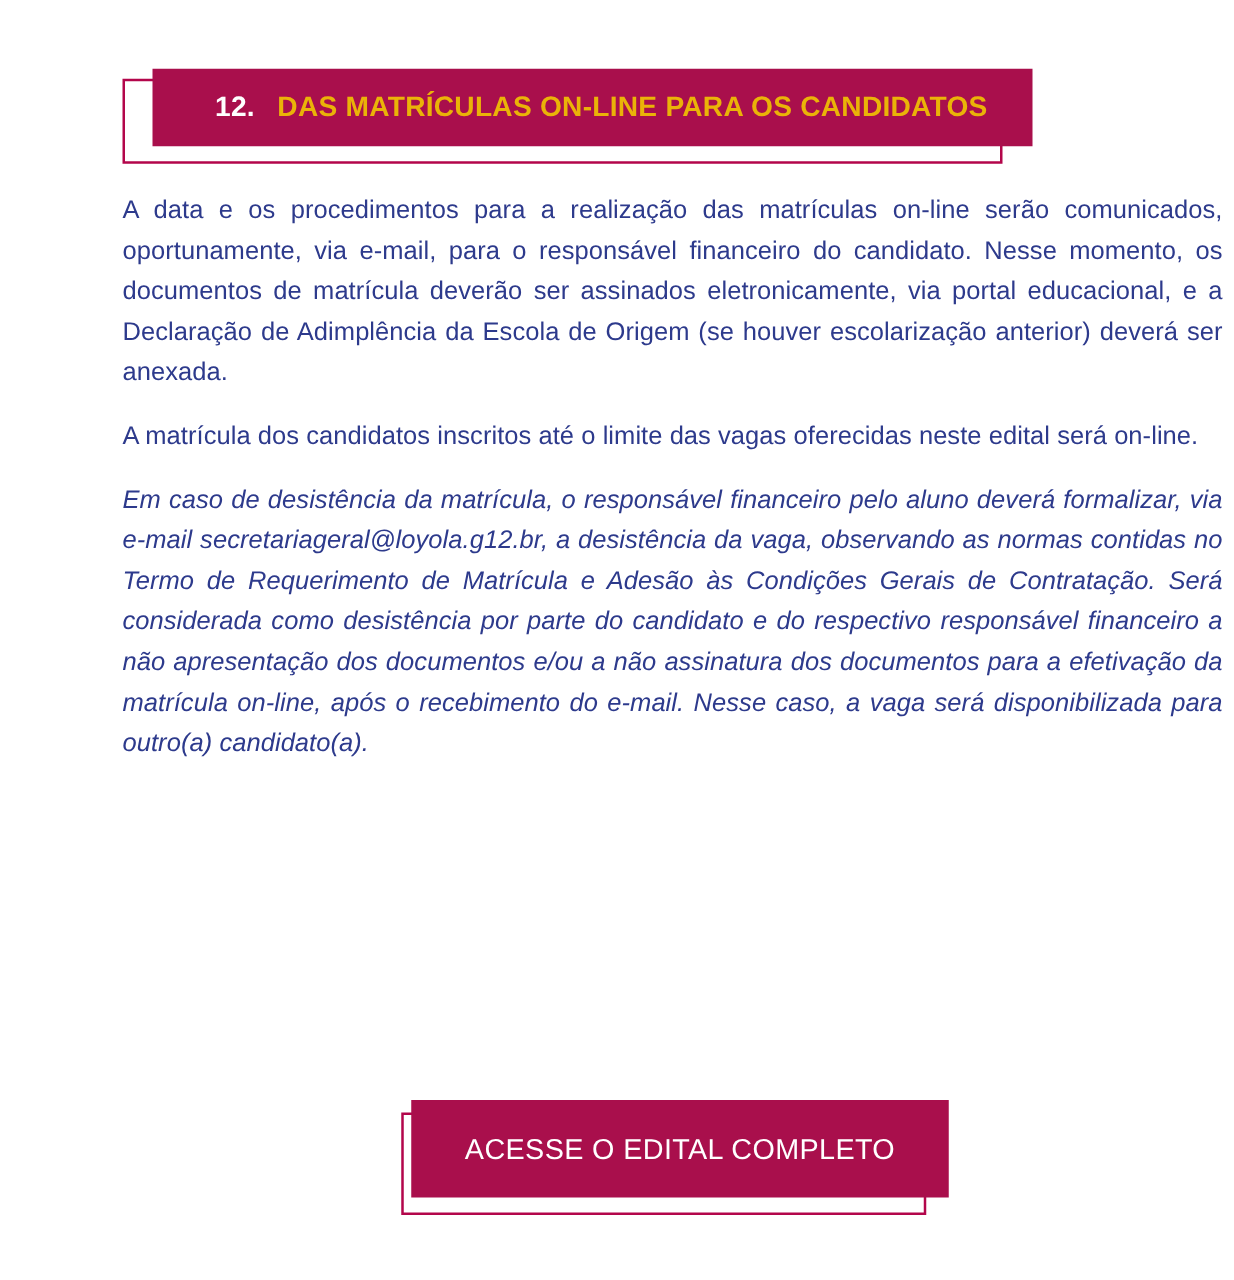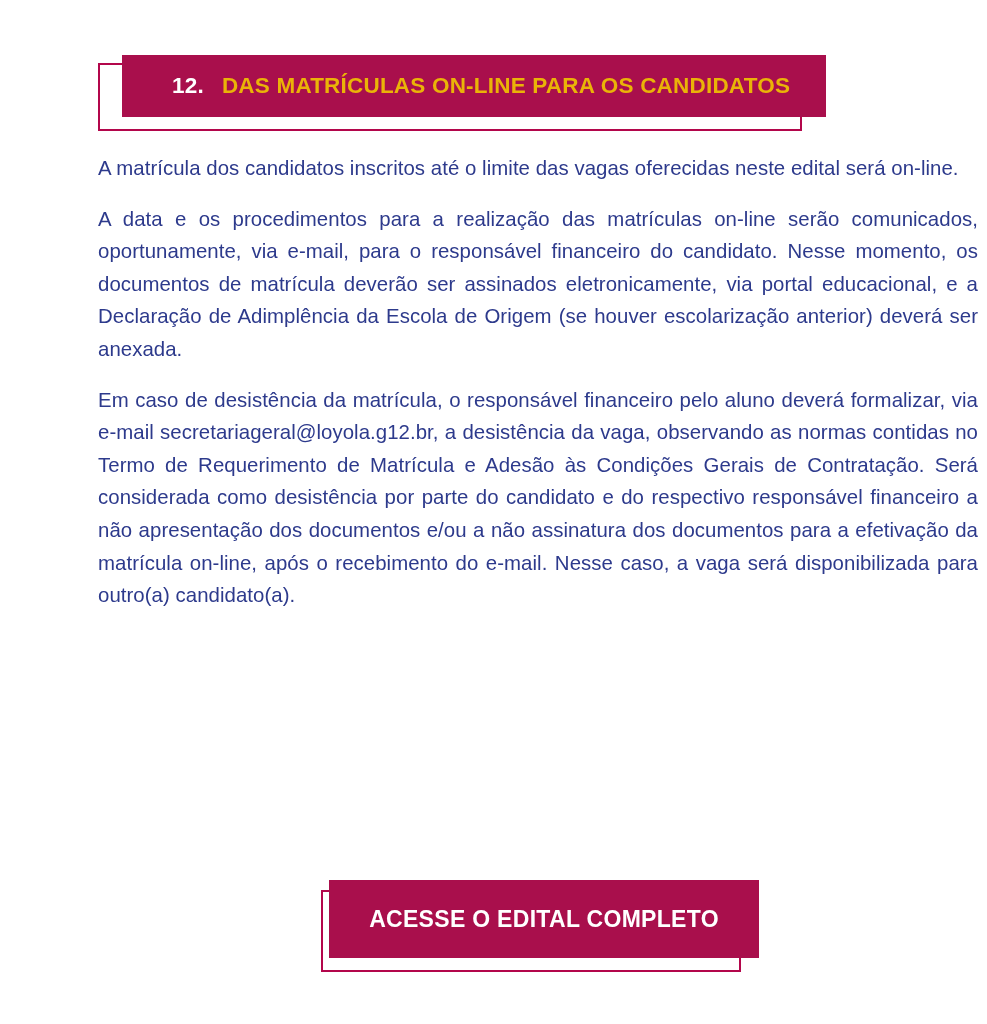--- a/index.html
+++ b/index.html
@@ -78,21 +78,21 @@
     width: 880px;
   }
   .para {
     color: #2d3a8c;
     font-size: 20.4px;
     line-height: 32.6px;
     text-align: justify;
     margin: 0 0 18px 0;
     letter-spacing: 0.05px;
   }
-  .para:last-child { margin-bottom: 0; }
+  .para:last-child { margin-bottom: 0; font-style: italic; }
   .para.no-justify { text-align: left; }
 
   
   .cta-wrap {
     position: absolute;
     left: 277px;
     top: 880px;
     width: 440px;
     height: 100px;
   }
@@ -109,21 +109,21 @@
     position: absolute;
     left: 8px;
     top: 0px;
     width: 430px;
     height: 78px;
     background: #a90f4c;
     border: none;
     color: #ffffff;
     font-family: "Liberation Sans", sans-serif;
     font-size: 23px;
-    font-weight: bold;
+    font-weight: normal;
     letter-spacing: 0.3px;
     cursor: pointer;
     display: flex;
     align-items: center;
     justify-content: center;
   }
 </style>
 </head>
 <body>
 
@@ -131,22 +131,22 @@
 
   <div class="heading-wrap">
     <div class="heading-outline"></div>
     <div class="heading-bar">
       <span class="heading-num">12.</span>
       <span class="heading-title">DAS MATRÍCULAS ON-LINE PARA OS CANDIDATOS</span>
     </div>
   </div>
 
   <div class="content">
+    <p class="para">A data e os procedimentos para a realização das matrículas on-line serão comunicados, oportunamente, via e-mail, para o responsável financeiro do candidato. Nesse momento, os documentos de matrícula deverão ser assinados eletronicamente, via portal educacional, e a Declaração de Adimplência da Escola de Origem (se houver escolarização anterior) deverá ser anexada.</p>
     <p class="para no-justify">A matrícula dos candidatos inscritos até o limite das vagas oferecidas neste edital será on-line.</p>
-    <p class="para">A data e os procedimentos para a realização das matrículas on-line serão comunicados, oportunamente, via e-mail, para o responsável financeiro do candidato. Nesse momento, os documentos de matrícula deverão ser assinados eletronicamente, via portal educacional, e a Declaração de Adimplência da Escola de Origem (se houver escolarização anterior) deverá ser anexada.</p>
     <p class="para">Em caso de desistência da matrícula, o responsável financeiro pelo aluno deverá formalizar, via e-mail secretariageral@loyola.g12.br, a desistência da vaga, observando as normas contidas no Termo de Requerimento de Matrícula e Adesão às Condições Gerais de Contratação. Será considerada como desistência por parte do candidato e do respectivo responsável financeiro a não apresentação dos documentos e/ou a não assinatura dos documentos para a efetivação da matrícula on-line, após o recebimento do e-mail. Nesse caso, a vaga será disponibilizada para outro(a) candidato(a).</p>
   </div>
 
   <div class="cta-wrap">
     <div class="cta-outline"></div>
     <button class="cta-button">ACESSE O EDITAL COMPLETO</button>
   </div>
 
 </div>
 

